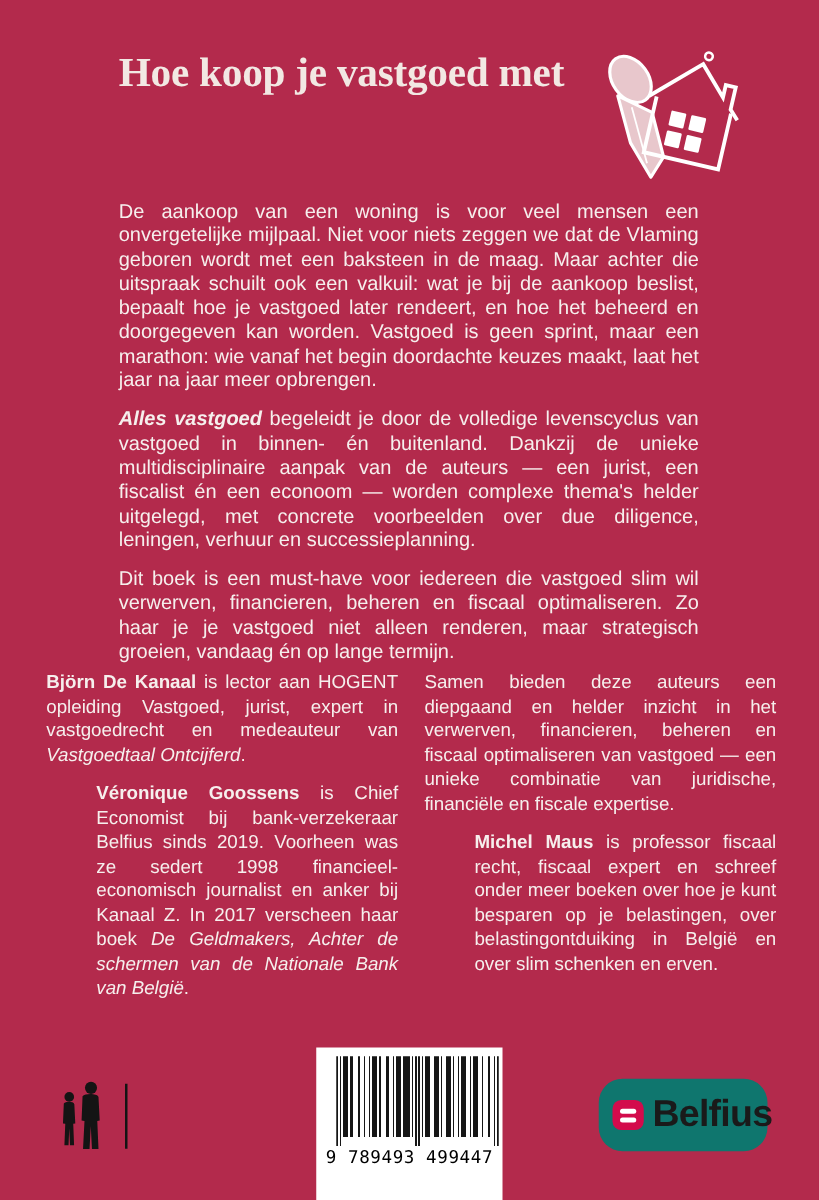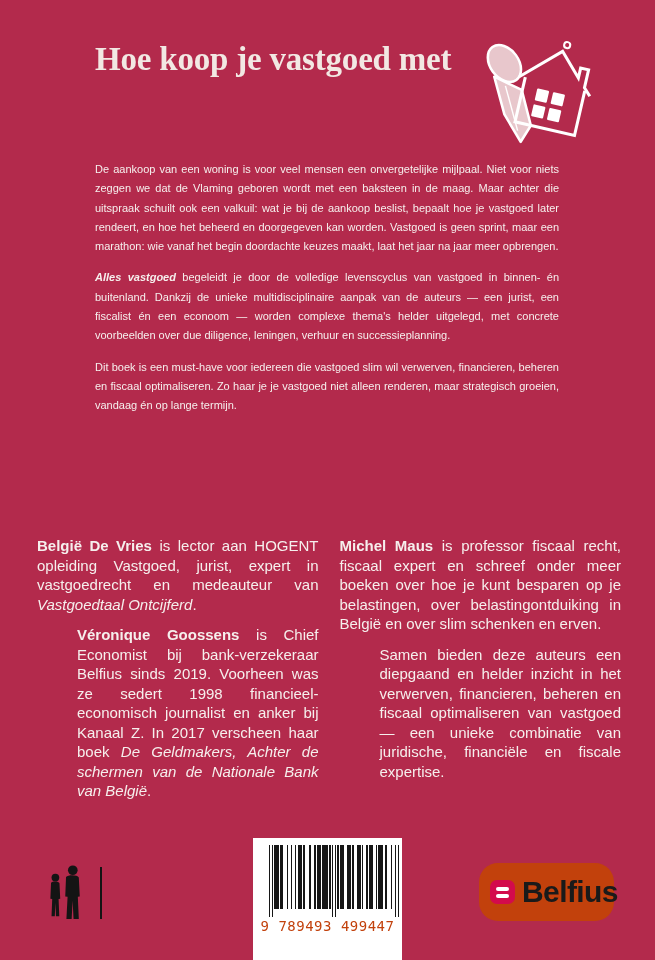--- a/index.html
+++ b/index.html
@@ -9,44 +9,44 @@
   
   .title-block{position:absolute;left:95px;top:40px;color:#F2E8E3;
                font-family:"Liberation Serif",serif;font-weight:700;
                font-size:33px;line-height:39px;letter-spacing:-0.2px;}
 
   
   .house-key{position:absolute;left:480px;top:36px;width:120px;height:116px;}
 
   
   .intro{position:absolute;left:95px;top:160px;width:464px;color:#F6EFED;}
-  .intro p{margin:0 0 12px 0;font-size:11px;line-height:19.3px;text-align:justify;}
+  .intro p{margin:0 0 12px 0;font-size:16px;line-height:19.3px;text-align:justify;}
   .intro p:last-child{margin-bottom:0;}
 
   
   .bios{position:absolute;left:37px;top:536px;width:584px;display:flex;gap:21px;color:#F6EFED;}
   .bio-col{flex:1;min-width:0;}
   .bio-col p{margin:0 0 11px 0;font-size:15px;line-height:19.5px;text-align:justify;}
   .bio-col p:last-child{margin-bottom:0;margin-left:40px;}
 
   
   .publisher{position:absolute;left:44px;top:864px;display:flex;align-items:center;color:#141414;}
   .pub-figures{width:46px;height:58px;}
   .pub-divider{width:2px;height:52px;background:#141414;margin:0 12px 0 10px;}
   .pub-text{font-size:11.5px;font-weight:700;letter-spacing:0.4px;line-height:14px;}
 
   
   .barcode-box{position:absolute;left:253px;top:838px;width:149px;height:122px;background:#FFFFFF;}
   .barcode-box svg{position:absolute;left:16px;top:7px;width:130px;height:72px;fill:#161616;}
   .barcode-number{position:absolute;left:0;top:80px;width:100%;text-align:center;
-                  font-family:"DejaVu Sans Mono",monospace;font-size:14px;color:#c2410c;
+                  font-family:"DejaVu Sans Mono",monospace;font-size:14px;color:#000000;
                   letter-spacing:0.5px;white-space:nowrap;}
 
   
-  .belfius{position:absolute;left:479px;top:863px;width:135px;height:58px;background:#c2410c;
+  .belfius{position:absolute;left:479px;top:863px;width:135px;height:58px;background:#0f766e;
            border-radius:19px;display:flex;align-items:center;padding-left:11px;box-sizing:border-box;}
   .belfius-mark{width:25px;height:24px;background:#D30B4C;border-radius:7px;flex:0 0 auto;
                 display:flex;flex-direction:column;justify-content:center;align-items:center;gap:3px;}
   .belfius-mark .bar{display:block;width:13px;height:4px;background:#FFFFFF;border-radius:2px;}
   .belfius-word{margin-left:7px;font-size:30px;font-weight:600;color:#1A1A1A;letter-spacing:-0.6px;}
 </style>
 </head>
 <body>
 
 <div class="cover">
@@ -78,26 +78,26 @@
   </div>
 
   <section class="intro">
     <p><span>De aankoop van een woning is voor veel mensen een onvergetelijke mijlpaal. Niet voor niets zeggen we dat de Vlaming geboren wordt met een baksteen in de maag. Maar achter die uitspraak schuilt ook een valkuil: wat je bij de aankoop beslist, bepaalt hoe je vastgoed later rendeert, en hoe het beheerd en doorgegeven kan worden. Vastgoed is geen sprint, maar een marathon: wie vanaf het begin doordachte keuzes maakt, laat het jaar na jaar meer opbrengen.</span></p>
     <p><span style="font-weight: 700; font-style: italic;">Alles vastgoed</span><span> begeleidt je door de volledige levenscyclus van vastgoed in binnen- én buitenland. Dankzij de unieke multidisciplinaire aanpak van de auteurs — een jurist, een fiscalist én een econoom — worden complexe thema's helder uitgelegd, met concrete voorbeelden over due diligence, leningen, verhuur en successieplanning.</span></p>
     <p><span>Dit boek is een must-have voor iedereen die vastgoed slim wil verwerven, financieren, beheren en fiscaal optimaliseren. Zo haar je je vastgoed niet alleen renderen, maar strategisch groeien, vandaag én op lange termijn.</span></p>
   </section>
 
   <section class="bios">
     <div class="bio-col">
-      <p><span style="font-weight: 700;">België De Vries</span><span> is lector aan HOGENT opleiding Vastgoed, jurist, expert in vastgoedrecht en medeauteur van </span><span style="font-style: italic;">Vastgoedtaal Ontcijferd</span><span>.</span></p>
+      <p><span style="font-weight: 700;">Björn De Kanaal</span><span> is lector aan HOGENT opleiding Vastgoed, jurist, expert in vastgoedrecht en medeauteur van </span><span style="font-style: italic;">Vastgoedtaal Ontcijferd</span><span>.</span></p>
       <p><span style="font-weight: 700;">Véronique Goossens</span><span> is Chief Economist bij bank-verzekeraar Belfius sinds 2019. Voorheen was ze sedert 1998 financieel-economisch journalist en anker bij Kanaal Z. In 2017 verscheen haar boek </span><span style="font-style: italic;">De Geldmakers, Achter de schermen van de Nationale Bank van België</span><span>.</span></p>
     </div>
     <div class="bio-col">
+      <p><span>Samen bieden deze auteurs een diepgaand en helder inzicht in het verwerven, financieren, beheren en fiscaal optimaliseren van vastgoed — een unieke combinatie van juridische, financiële en fiscale expertise.</span></p>
       <p><span style="font-weight: 700;">Michel Maus</span><span> is professor fiscaal recht, fiscaal expert en schreef onder meer boeken over hoe je kunt besparen op je belastingen, over belastingontduiking in België en over slim schenken en erven.</span></p>
-      <p><span>Samen bieden deze auteurs een diepgaand en helder inzicht in het verwerven, financieren, beheren en fiscaal optimaliseren van vastgoed — een unieke combinatie van juridische, financiële en fiscale expertise.</span></p>
     </div>
   </section>
 
   <div class="publisher">
     <svg class="pub-figures" viewBox="0 0 44 60" aria-hidden="true">
       <g fill="#141414">
         <circle cx="10" cy="14" r="4"></circle>
         <path d="M 5.5 19.5 C 7 17.5 13.5 17.5 14.2 20 L 15 36 L 13.3 36.3 L 14 54 L 10.6 54 L 10 40 L 9.4 54 L 6 54 L 6.7 36.3 L 4.8 36 Z"></path>
         <circle cx="28" cy="6.5" r="5"></circle>
         <path d="M 21 13.5 C 23 11 33 11 34.2 14 L 35.2 33.5 L 33.2 34 L 34.2 57 L 28.8 57 L 27.8 38 L 26.8 57 L 21.4 57 L 22.6 34 L 20.2 33.5 Z"></path>

